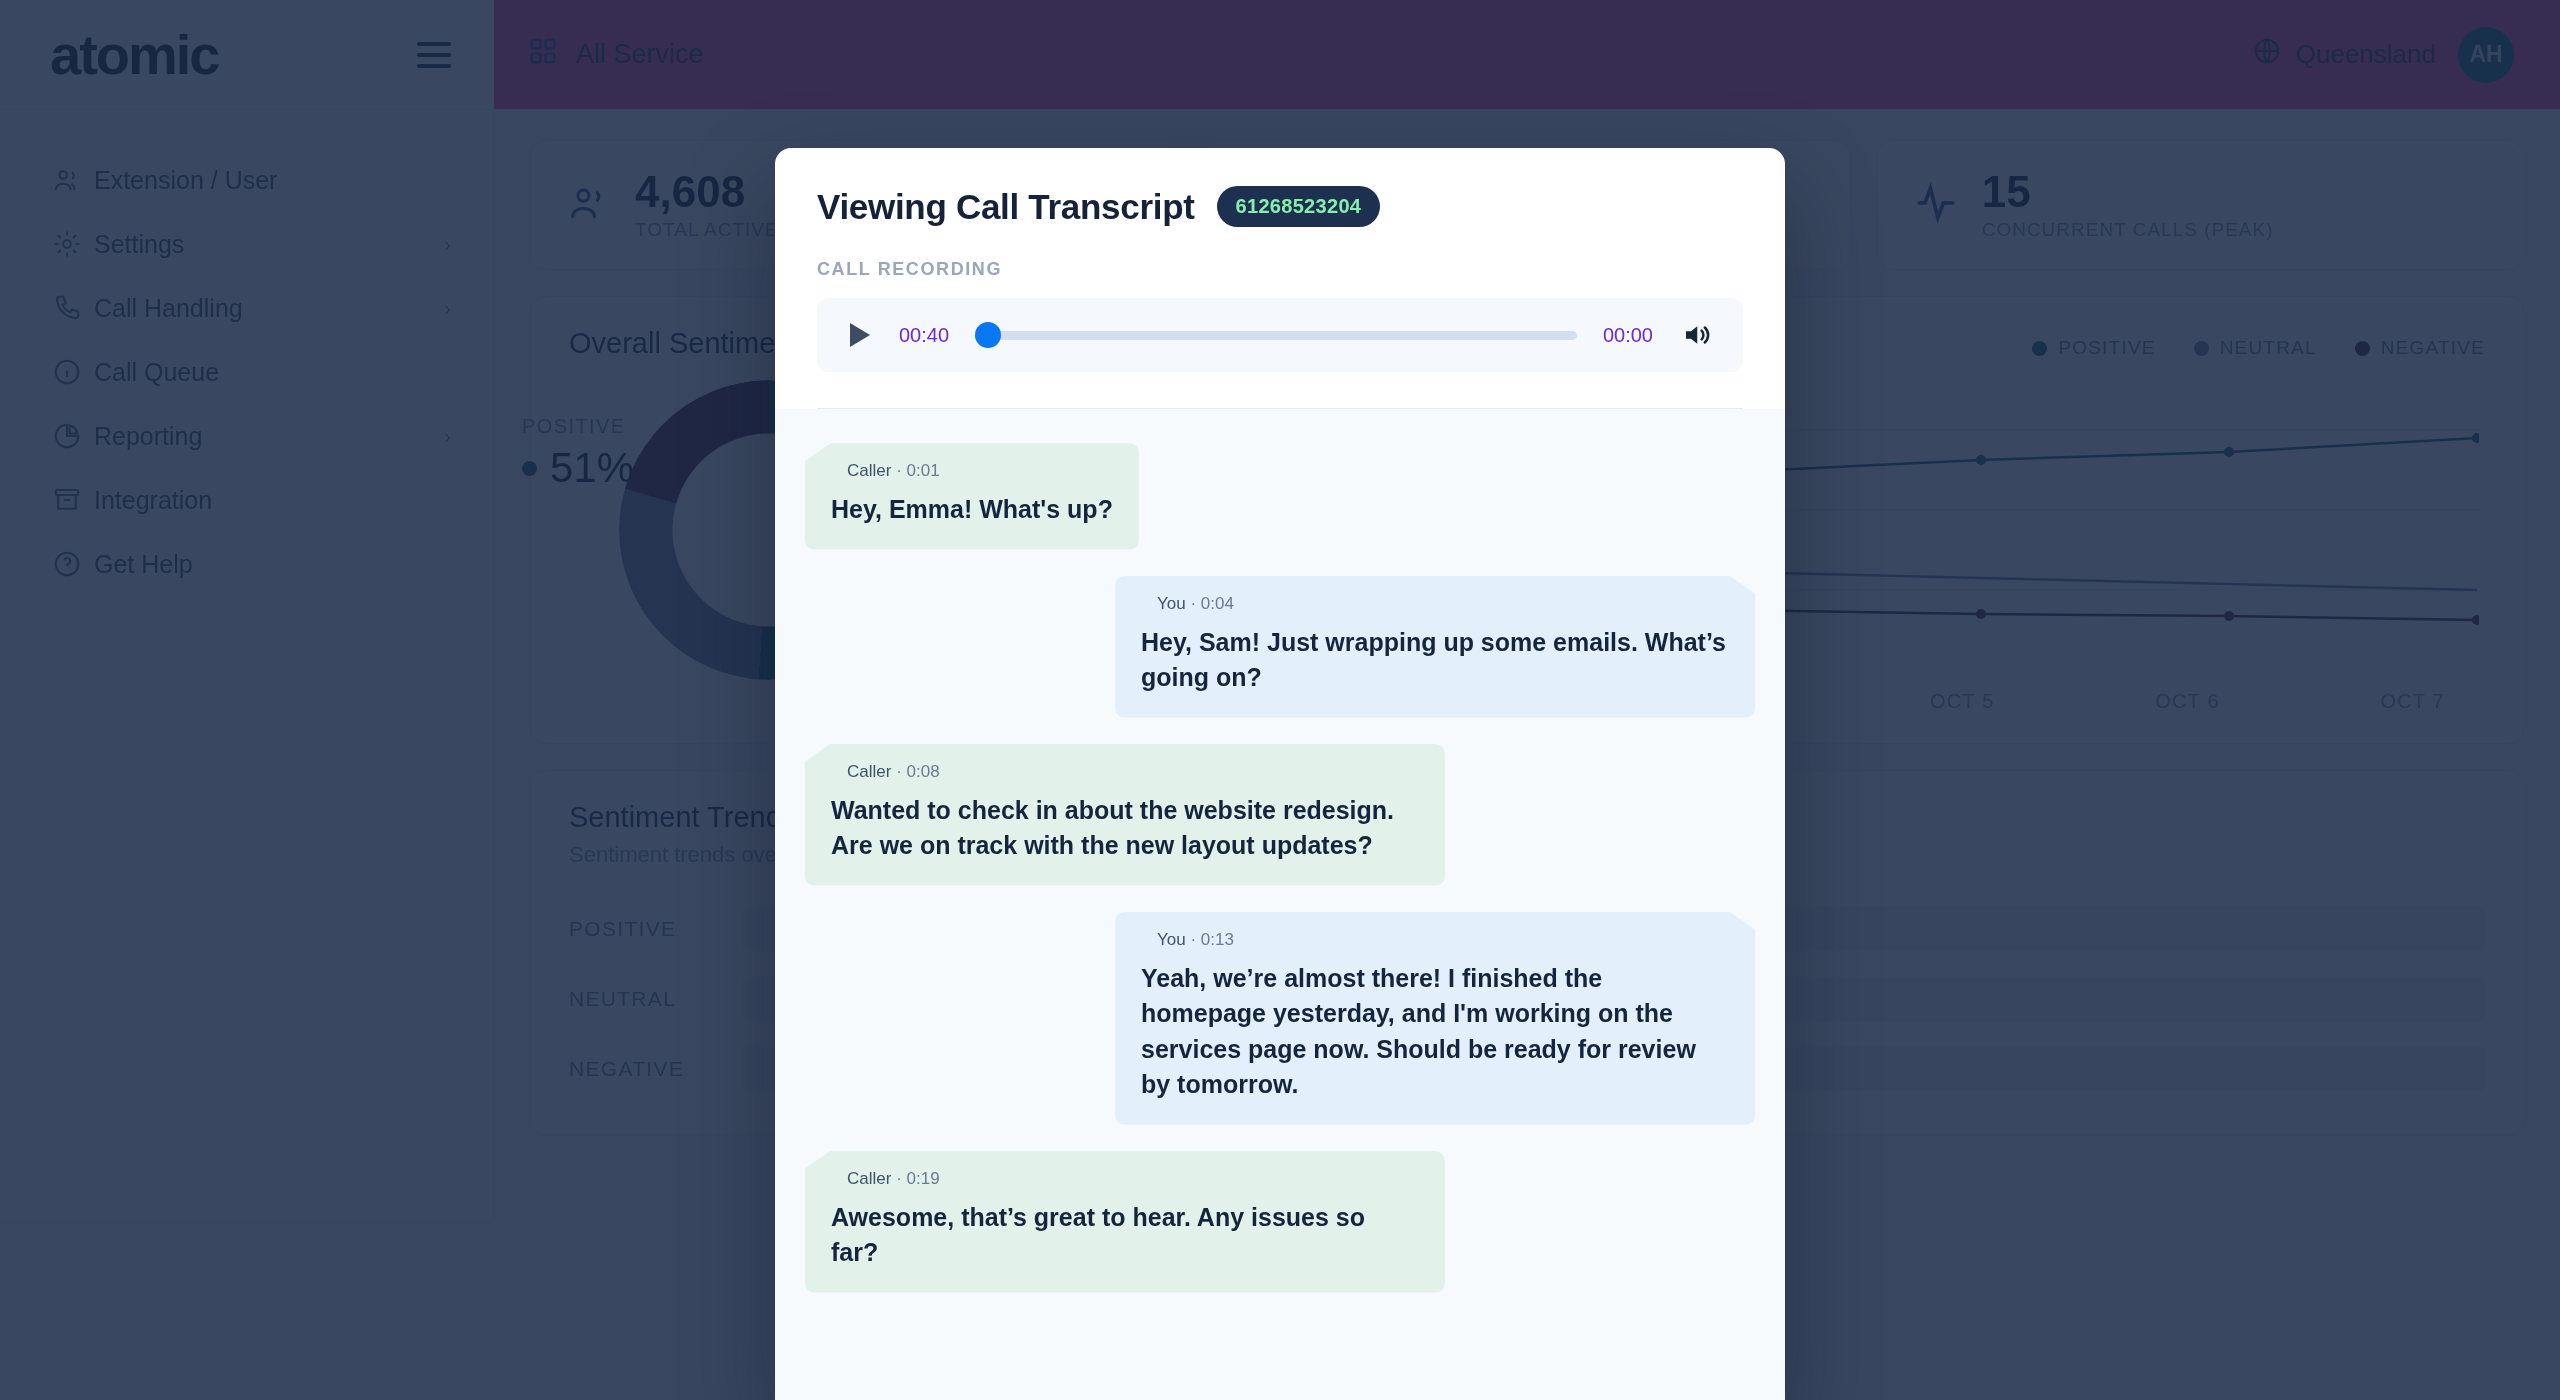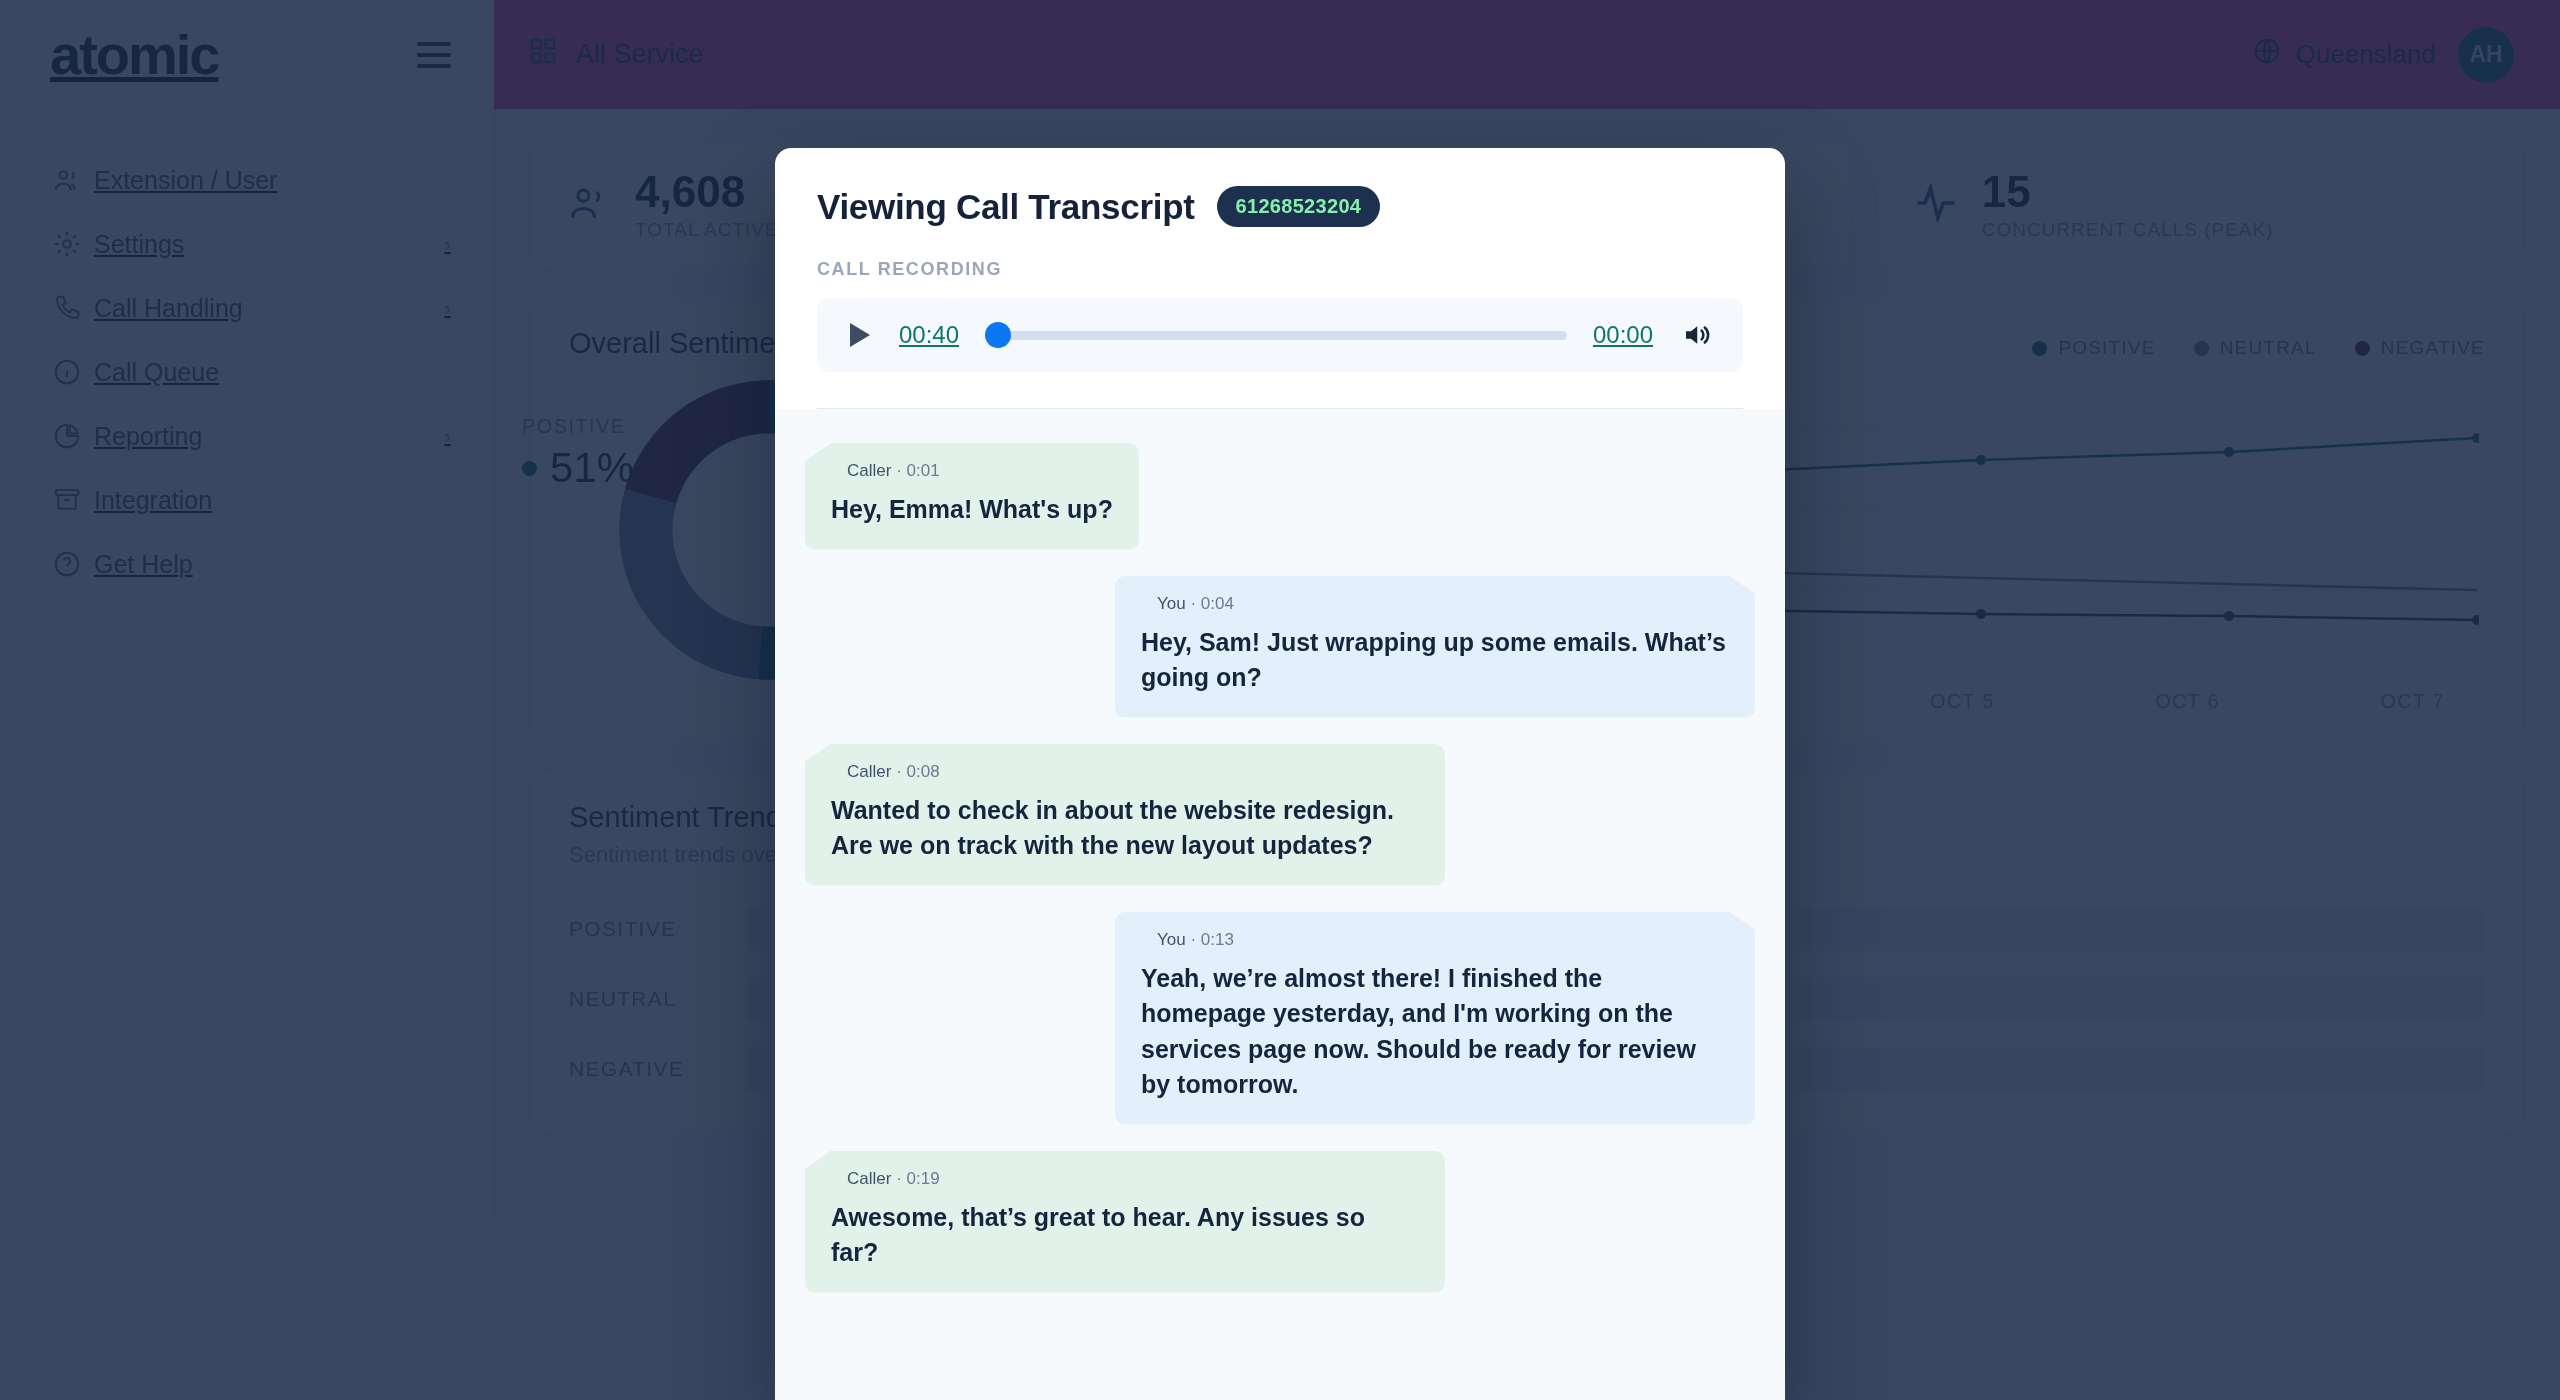--- a/index.html
+++ b/index.html
@@ -8,21 +8,21 @@
     font-family:"Liberation Sans", sans-serif;
     background:#263A59;
     position:relative;
   }
 
   
   #app-root { position:absolute; inset:0; background:#F4F7FB; }
 
   .sidebar {
     position:absolute; left:0; top:0; width:494px; height:1219px;
-    background:#fff; border-right:1px solid #E7ECF3;text-decoration:underline;
+    background:#fff; border-right:1px solid #E7ECF3;
   }
   .sidebar-head {
     height:110px; display:flex; align-items:center; justify-content:space-between;
     padding:0 42px 0 50px; border-bottom:1px solid #EEF2F7;
   }
   .logo { font-size:56px; font-weight:700; letter-spacing:-2px; color:#111827; display:flex; align-items:baseline; }
   .hamburger { display:flex; flex-direction:column; gap:7px; cursor:pointer; }
   .hamburger span { display:block; width:34px; height:4px; background:#1F2937; border-radius:2px; }
 
   .nav { padding-top:38px; }
@@ -104,21 +104,21 @@
     background:#1E3050; color:#86efac; font-size:20px; font-weight:600;
     padding:9px 19px; border-radius:999px; letter-spacing:0.3px;
   }
   .rec-lbl { font-size:18px; letter-spacing:1.6px; color:#9AA6BA; margin-top:32px; font-weight:600; }
 
   .player {
     margin-top:18px; background:#F5F8FD; border-radius:12px; height:74px;
     display:flex; align-items:center; gap:26px; padding:0 30px;
   }
   .play-btn { width:26px; height:28px; cursor:pointer; flex:0 0 auto; }
-  .time { font-size:24px; color:#0f766e; font-variant-numeric:tabular-nums; flex:0 0 auto;text-decoration:underline; }
+  .time { font-size:20px; color:#6d28d9; font-variant-numeric:tabular-nums; flex:0 0 auto; }
   .seek { flex:1; position:relative; height:26px; display:flex; align-items:center; cursor:pointer; }
   .seek-track { position:absolute; left:0; right:0; height:9px; background:#D3DEEE; border-radius:5px; }
   .seek-thumb { position:absolute; left:0; width:26px; height:26px; border-radius:50%; background:#0C77F2; }
   .vol { width:34px; height:30px; flex:0 0 auto; cursor:pointer; }
 
   .modal-divider { height:1px; background:#E3EAF5; margin-top:36px; }
 
   .transcript {
     flex:1 1 auto; background:#F7FAFD; padding:34px 30px 10px 30px;
     overflow:hidden; display:flex; flex-direction:column; gap:26px;

